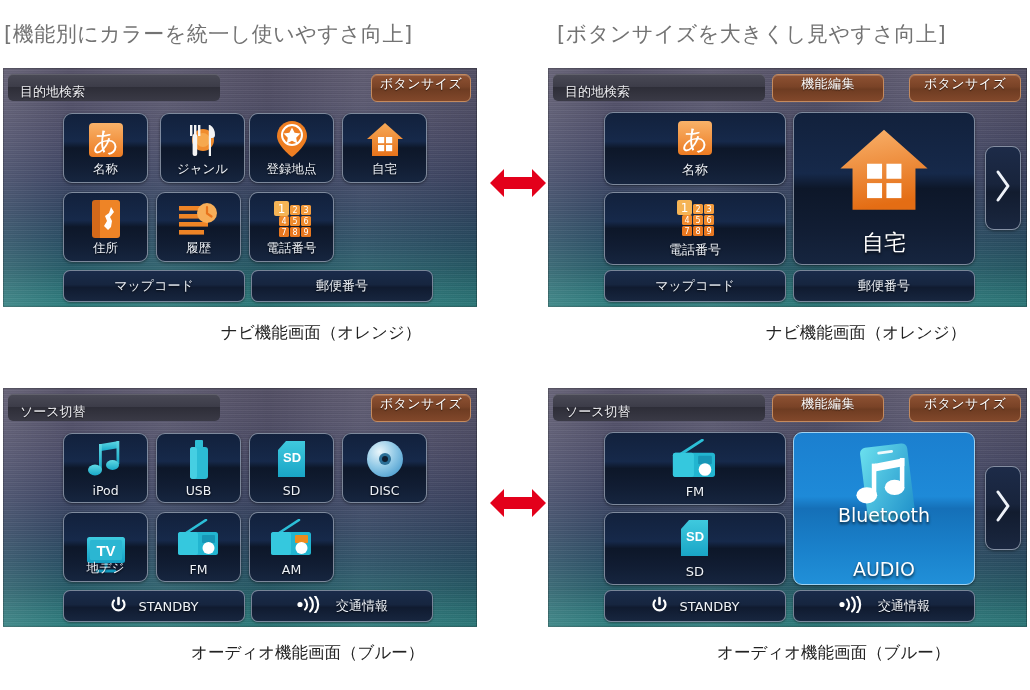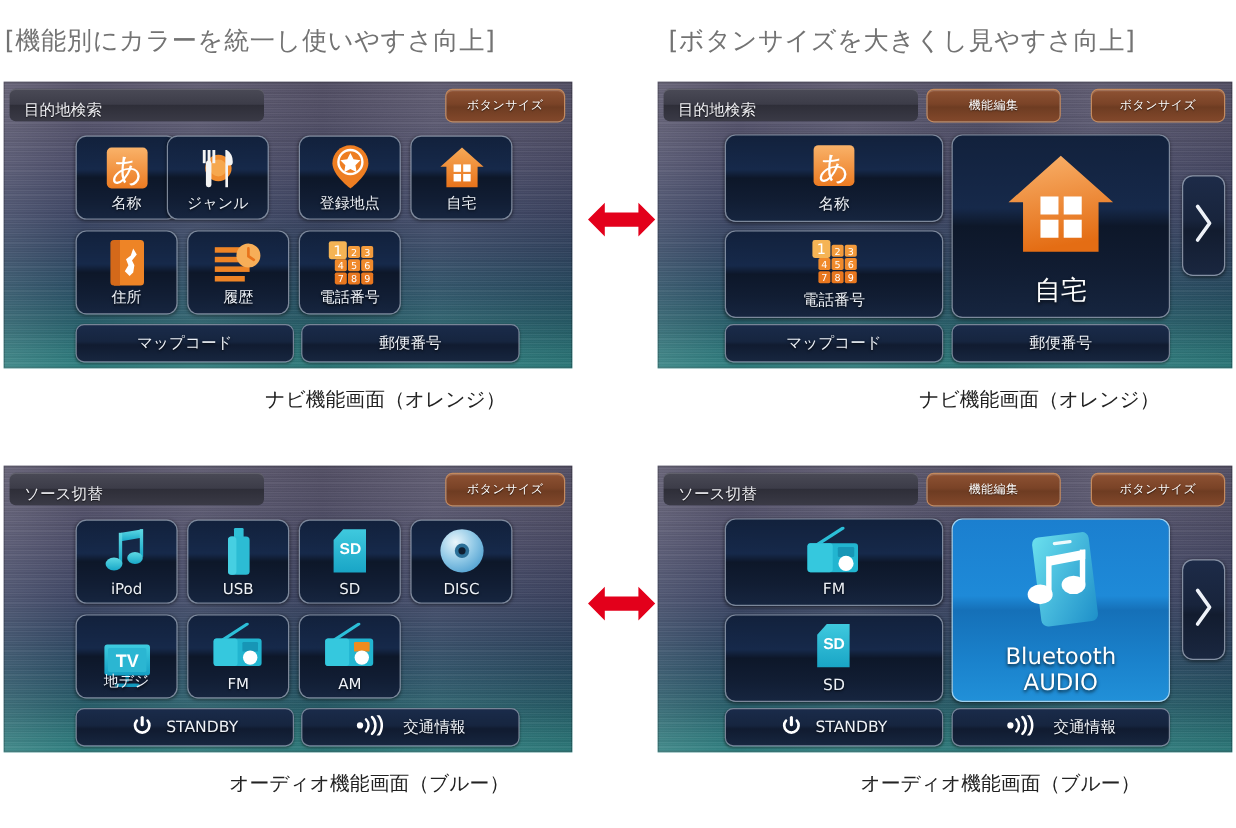--- a/index.html
+++ b/index.html
@@ -76,22 +76,22 @@
     color:#f0f0f4;font-size:13px;padding-left:12px;white-space:nowrap;
     font-family:"DejaVu Sans","Liberation Sans",sans-serif;
     text-shadow:0 1px 1px rgba(0,0,0,.7);
   }
 
   
   .topbtn{
     position:absolute;top:6px;height:26px;border-radius:6px;
     background:linear-gradient(180deg,#8e5233 0%,#7a4327 45%,#6e3c22 55%,#82482b 100%);
     border:1px solid #c48a5e;
-    display:flex;align-items:center;justify-content:center;
-    color:#fff;font-size:10px;letter-spacing:.4px;white-space:nowrap;
+    display:flex;align-items:flex-start;justify-content:center;
+    color:#fff;font-size:13px;letter-spacing:.4px;white-space:nowrap;
     font-family:"DejaVu Sans","Liberation Sans",sans-serif;
     text-shadow:0 1px 1px rgba(0,0,0,.6);
     box-shadow:0 1px 0 rgba(255,255,255,.18) inset;
   }
 
   
   .tile{
     position:absolute;border-radius:9px;
     background:linear-gradient(180deg,
       #12213c 0%, #16294a 40%, #0d1729 50%, #111d33 76%, #16253f 100%);
@@ -136,21 +136,21 @@
   }
 
   
   .tile .biglabel{
     position:absolute;left:0;right:0;bottom:8px;text-align:center;
     color:#fff;font-size:22px;white-space:nowrap;line-height:1.12;
     font-family:"DejaVu Sans","Liberation Sans",sans-serif;
     text-shadow:0 2px 3px rgba(0,0,0,.75);
   }
   .tile .biglabel.two{font-size:19px;bottom:4px;}
-  .tile .biglabel.two b{display:block;font-weight:normal;}
+  .tile .biglabel.two b{display:block;font-weight:normal;margin-top:32px;}
 </style>
 </head>
 <body>
 
 <div class="stage">
 
   <div class="heading" style="left:4px;top:20px;">[機能別にカラーを統一し使いやすさ向上]</div>
   <div class="heading" style="left:557px;top:20px;">[ボタンサイズを大きくし見やすさ向上]</div>
 
   <div class="dblarrow" style="left:489px;top:163px;">
@@ -183,21 +183,21 @@
                 <stop offset="1" stop-color="#EC7B22"></stop>
           </linearGradient>
             </defs>
           <rect x="2" y="2" width="34" height="34" rx="4" fill="url(#og1)"></rect>
           <text x="19" y="29" font-size="26" fill="#fff" text-anchor="middle" font-family="'DejaVu Sans',sans-serif">あ</text>
         </svg>
       </span>
       <span class="tlabel">名称</span>
     </div>
 
-    <div class="tile" style="left:136px;top:45px;width:83px;height:68px;">
+    <div class="tile" style="left:157px;top:45px;width:83px;height:68px;">
       <span class="ico" style="top:6px;">
         <svg width="40" height="40" viewBox="0 0 40 40">
           <circle cx="20" cy="20" r="11" fill="#F08C2E"></circle>
           <circle cx="20" cy="20" r="7" fill="#F6A84E"></circle>
           <g fill="#f4f4f4">
             <rect x="7" y="5" width="2.4" height="11"></rect>
               <rect x="11" y="5" width="2.4" height="11"></rect>
             <rect x="15" y="5" width="2.4" height="11"></rect>
             <rect x="9.6" y="14" width="4.6" height="22" rx="2"></rect>
             <path d="M27 5 q5 3 5 10 q0 3-3 3 h-1 v18 h-2.2 V5 Z"></path>

